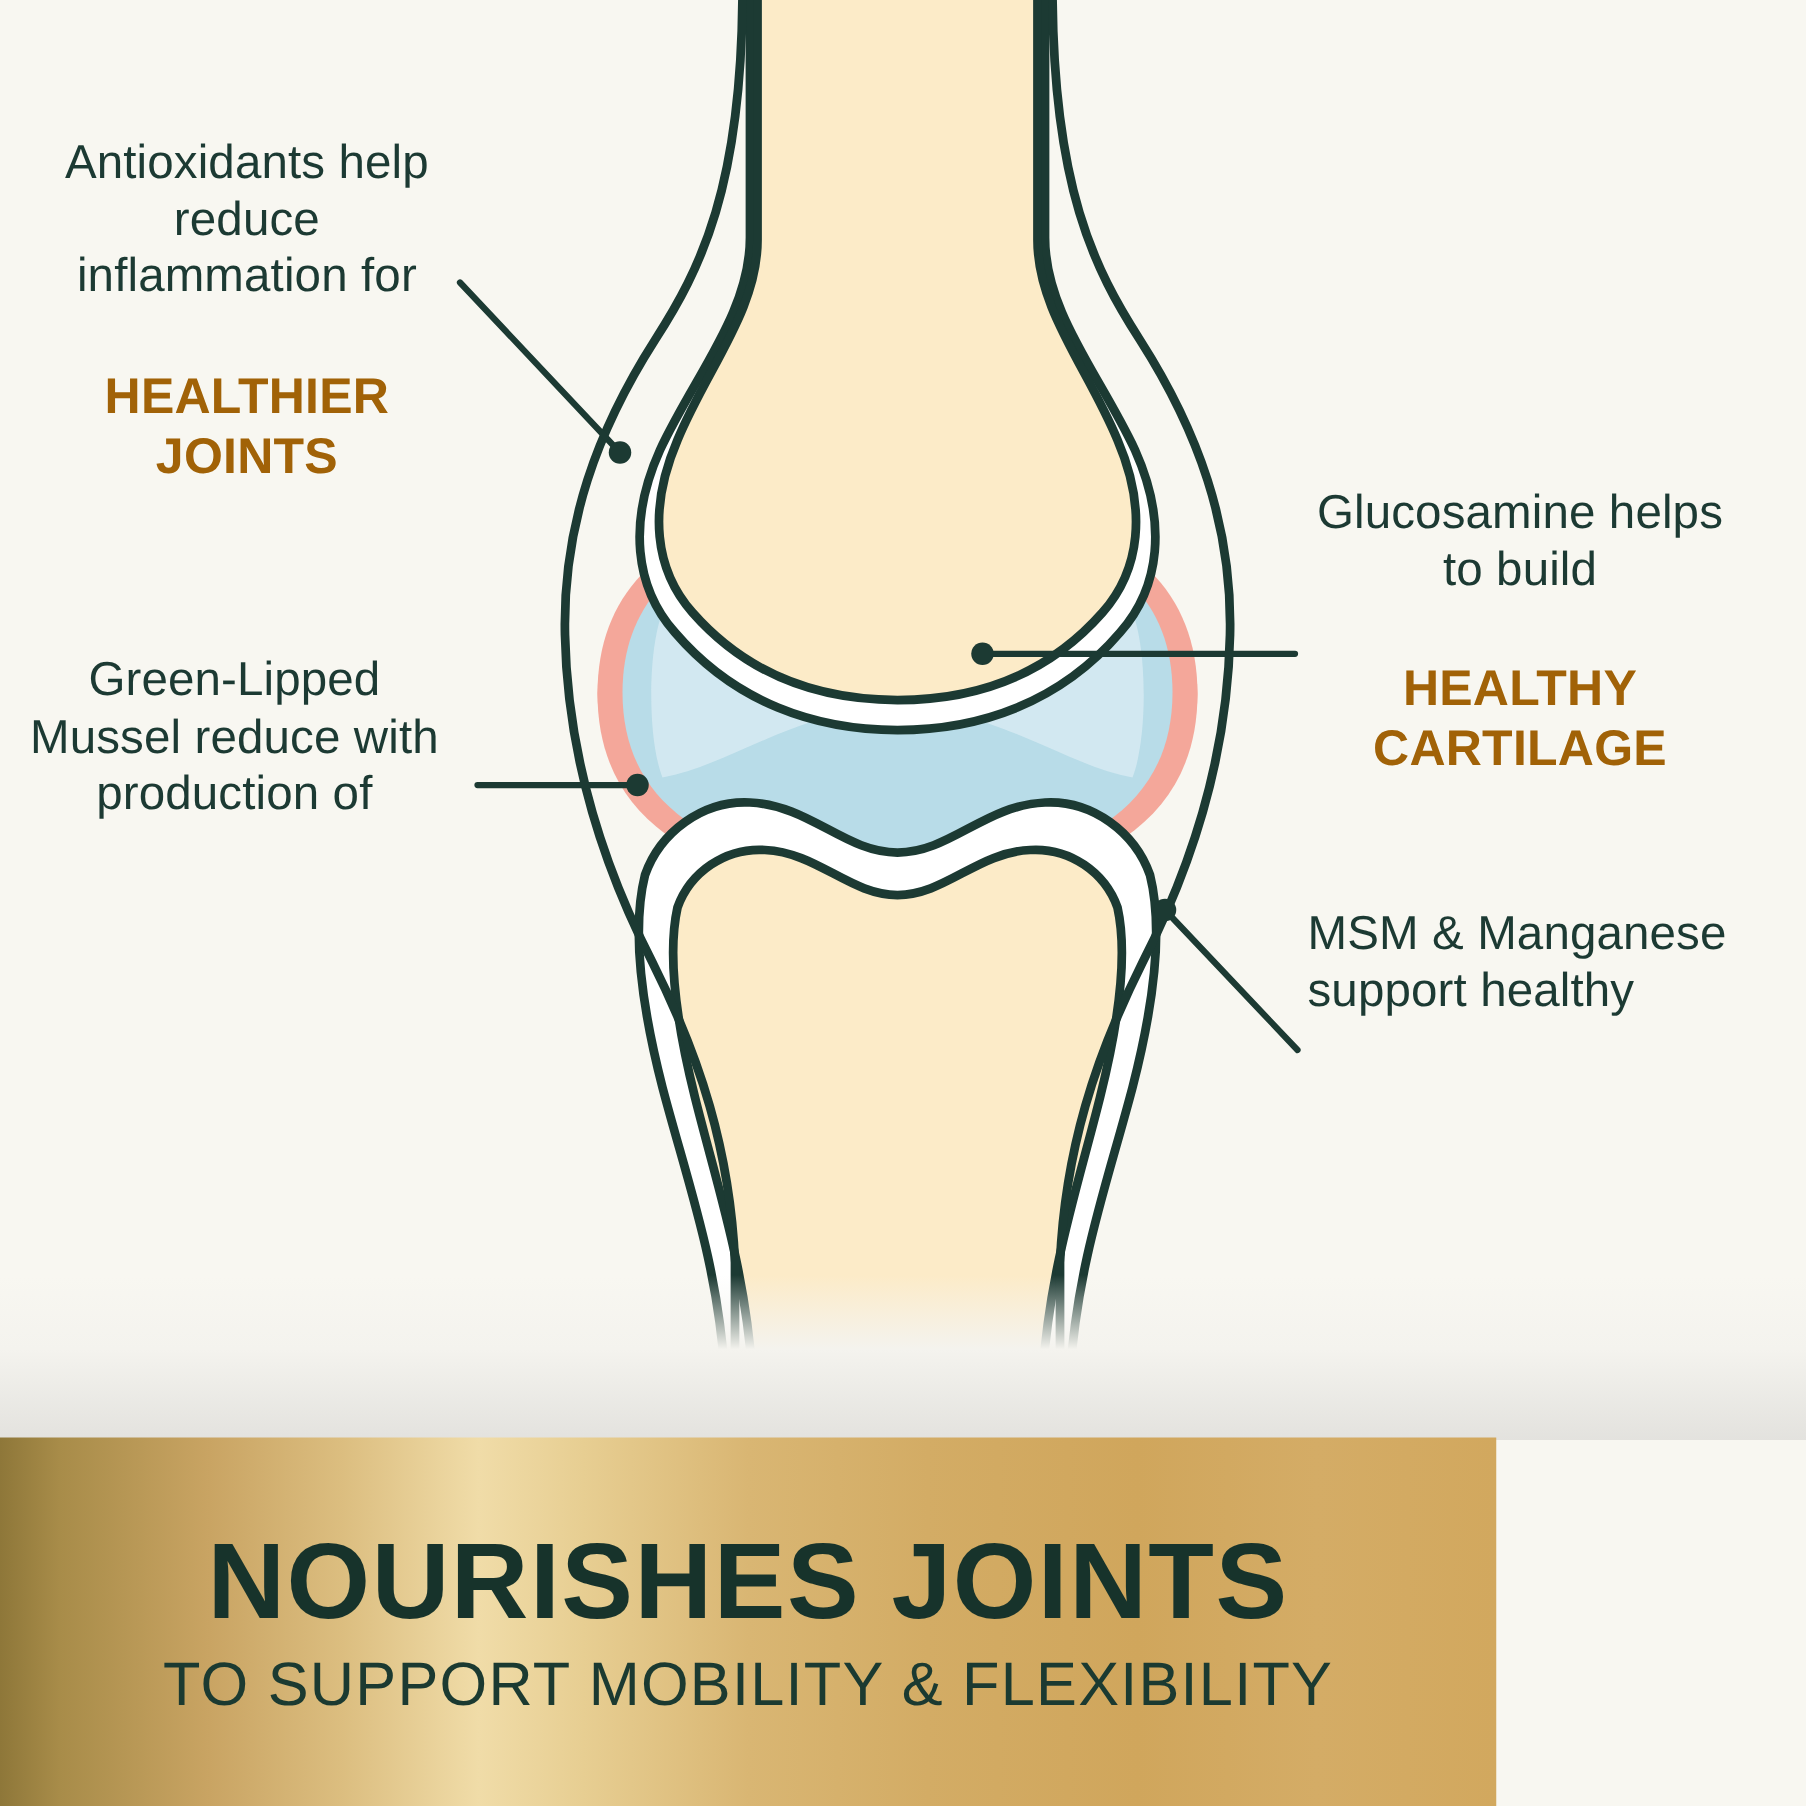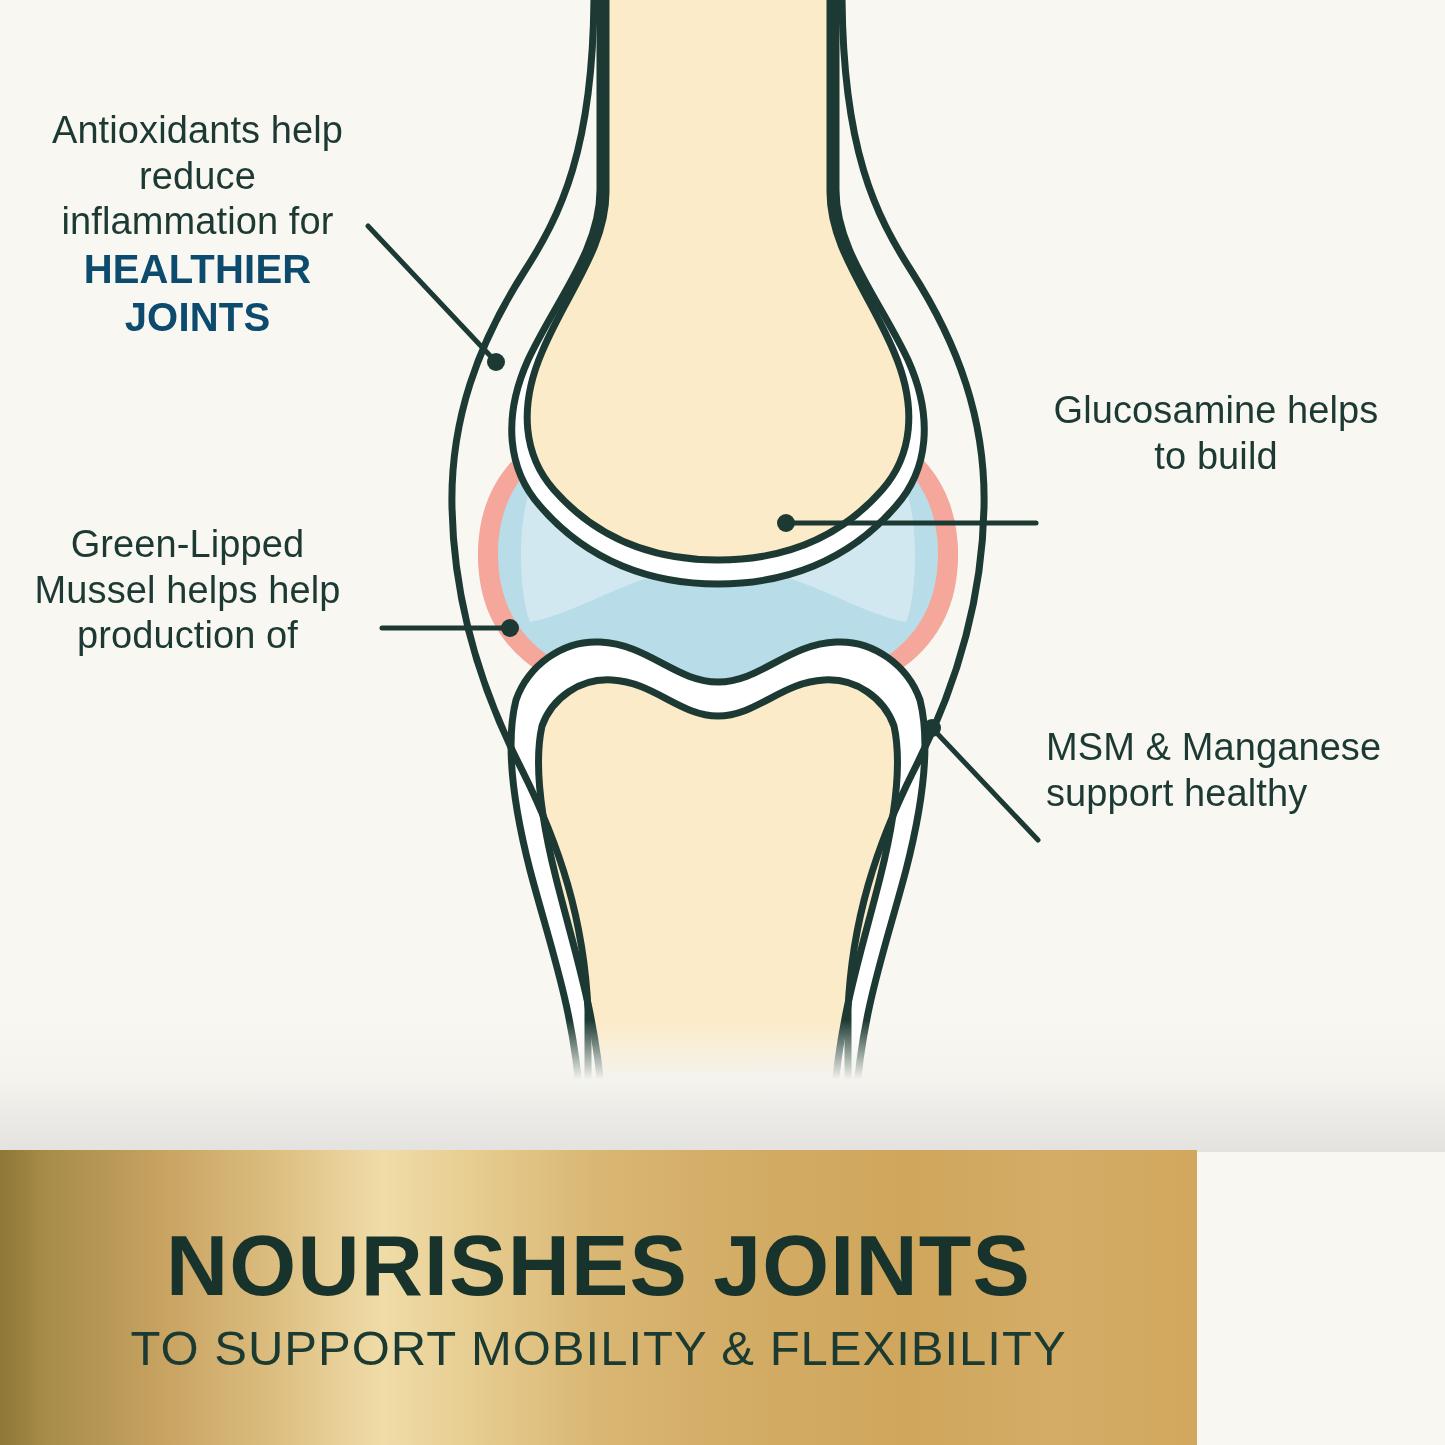--- a/index.html
+++ b/index.html
@@ -46,21 +46,22 @@
   .callout .lede {
     font-size: 38px;
     font-weight: 400;
     letter-spacing: 0.1px;
     color: #1C3A33;
   }
   .callout .emph {
     font-size: 40px;
     font-weight: 700;
     letter-spacing: 0.2px;
-    color: #0c4a6e;
+    color: #a16207;
+    margin-top: 48px;
   }
   .align-right { text-align: center; }
   .align-left  { text-align: left; }
 
   #callout-antioxidants { left: 30px;   top: 108px;  width: 335px; }
   #callout-mussel       { left: 10px;   top: 522px;  width: 355px; }
   #callout-glucosamine  { left: 1046px; top: 388px;  width: 340px; text-align: center; }
   #callout-msm          { left: 1046px; top: 725px;  width: 345px; }
 
   
@@ -221,25 +222,26 @@
   </svg>
 
   <div id="bg-fade"></div>
 
   <div class="callout align-right" id="callout-antioxidants">
     <div class="lede">Antioxidants help reduce inflammation for</div>
     <div class="emph">HEALTHIER JOINTS</div>
   </div>
 
   <div class="callout align-right" id="callout-mussel">
-    <div class="lede">Green-Lipped Mussel helps help production of</div>
+    <div class="lede">Green-Lipped Mussel reduce with production of</div>
   </div>
 
   <div class="callout align-left" id="callout-glucosamine">
     <div class="lede">Glucosamine helps to build</div>
+    <div class="emph">HEALTHY CARTILAGE</div>
   </div>
 
   <div class="callout align-left" id="callout-msm">
     <div class="lede">MSM &amp; Manganese support healthy</div>
   </div>
 
   <div id="gold-banner">
     <div id="banner-headline">NOURISHES JOINTS</div>
     <div id="banner-subline">TO SUPPORT MOBILITY &amp; FLEXIBILITY</div>
   </div>

